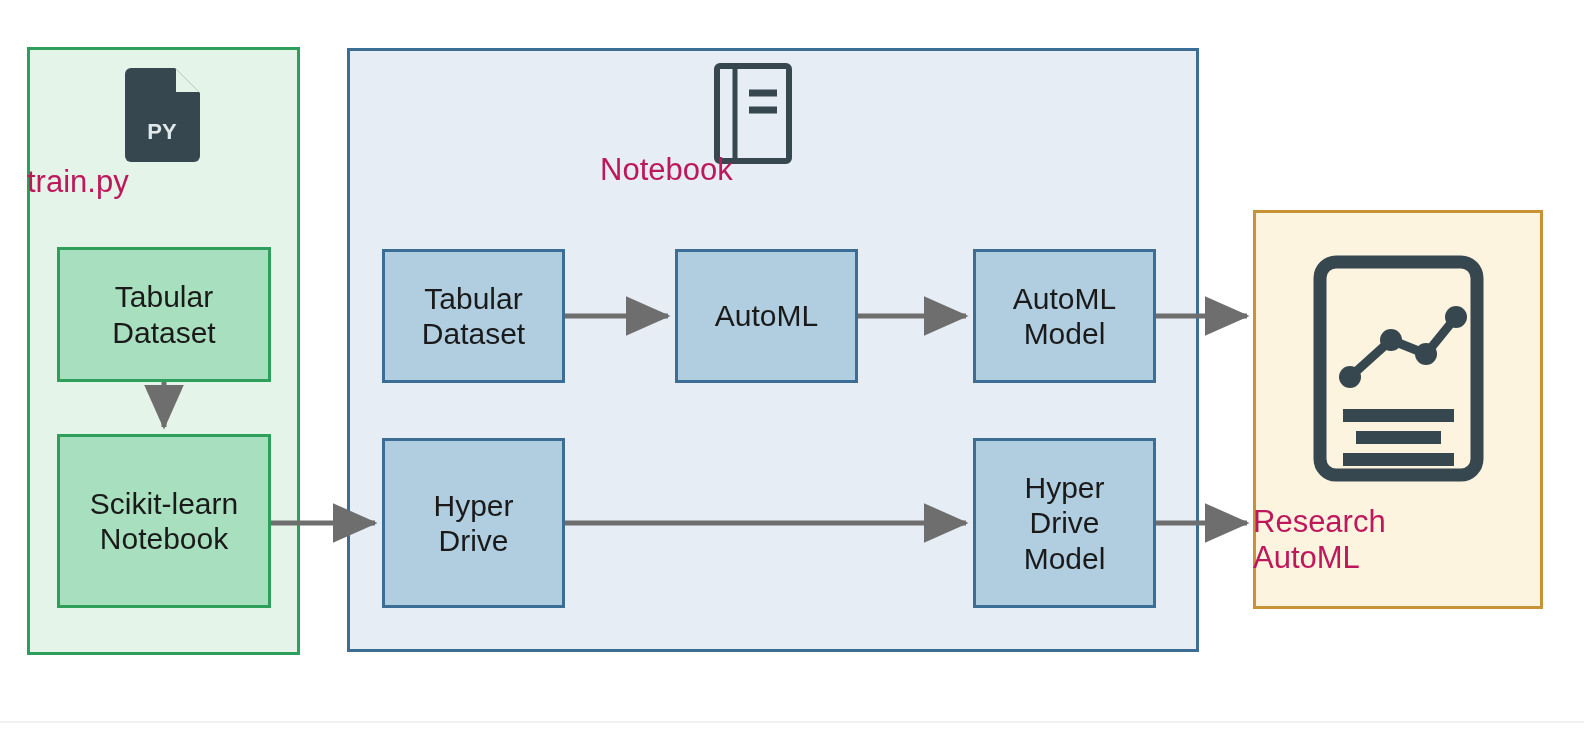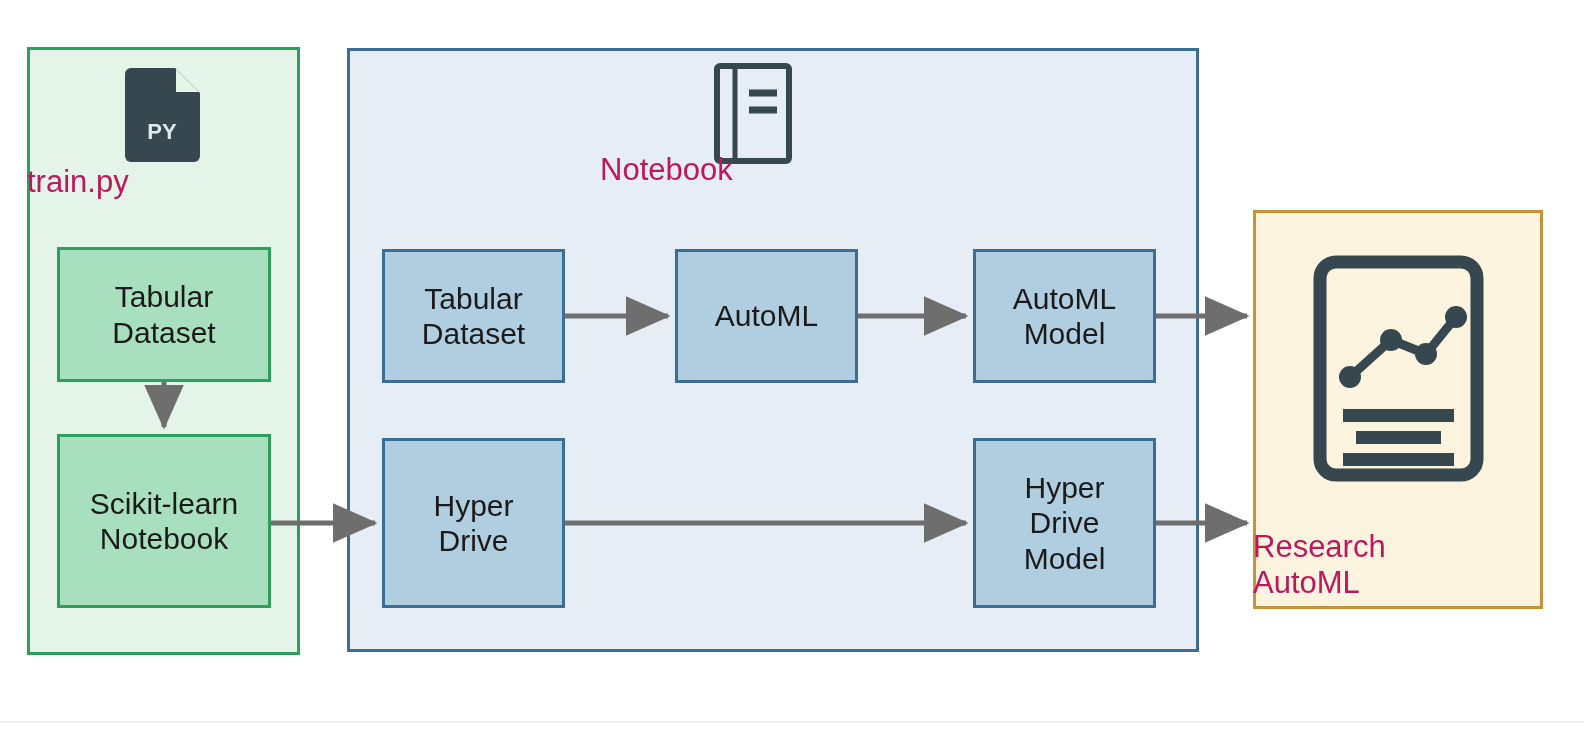--- a/index.html
+++ b/index.html
@@ -71,21 +71,21 @@
   
   .caption {
     position: absolute;
     text-align: left;
     color: #be185d;
     font-size: 31px;
     line-height: 1.15;
   }
   .cap-trainpy  { left: 27px; top: 164px; width: 273px; }
   .cap-notebook { left: 600px; top: 152px; width: 350px; }
-  .cap-report   { left: 1253px; top: 504px; width: 290px; margin-top: 25px; }
+  .cap-report   { left: 1253px; top: 504px; width: 290px; }
 
   
   .icon-py {
     left: 123px; top: 66px; width: 79px; height: 96px; text-align: center;
   }
   .icon-notebook {
     left: 713px; top: 62px; width: 80px; height: 103px;
   }
   .icon-report {
     left: 1313px; top: 255px; width: 171px; height: 227px;

